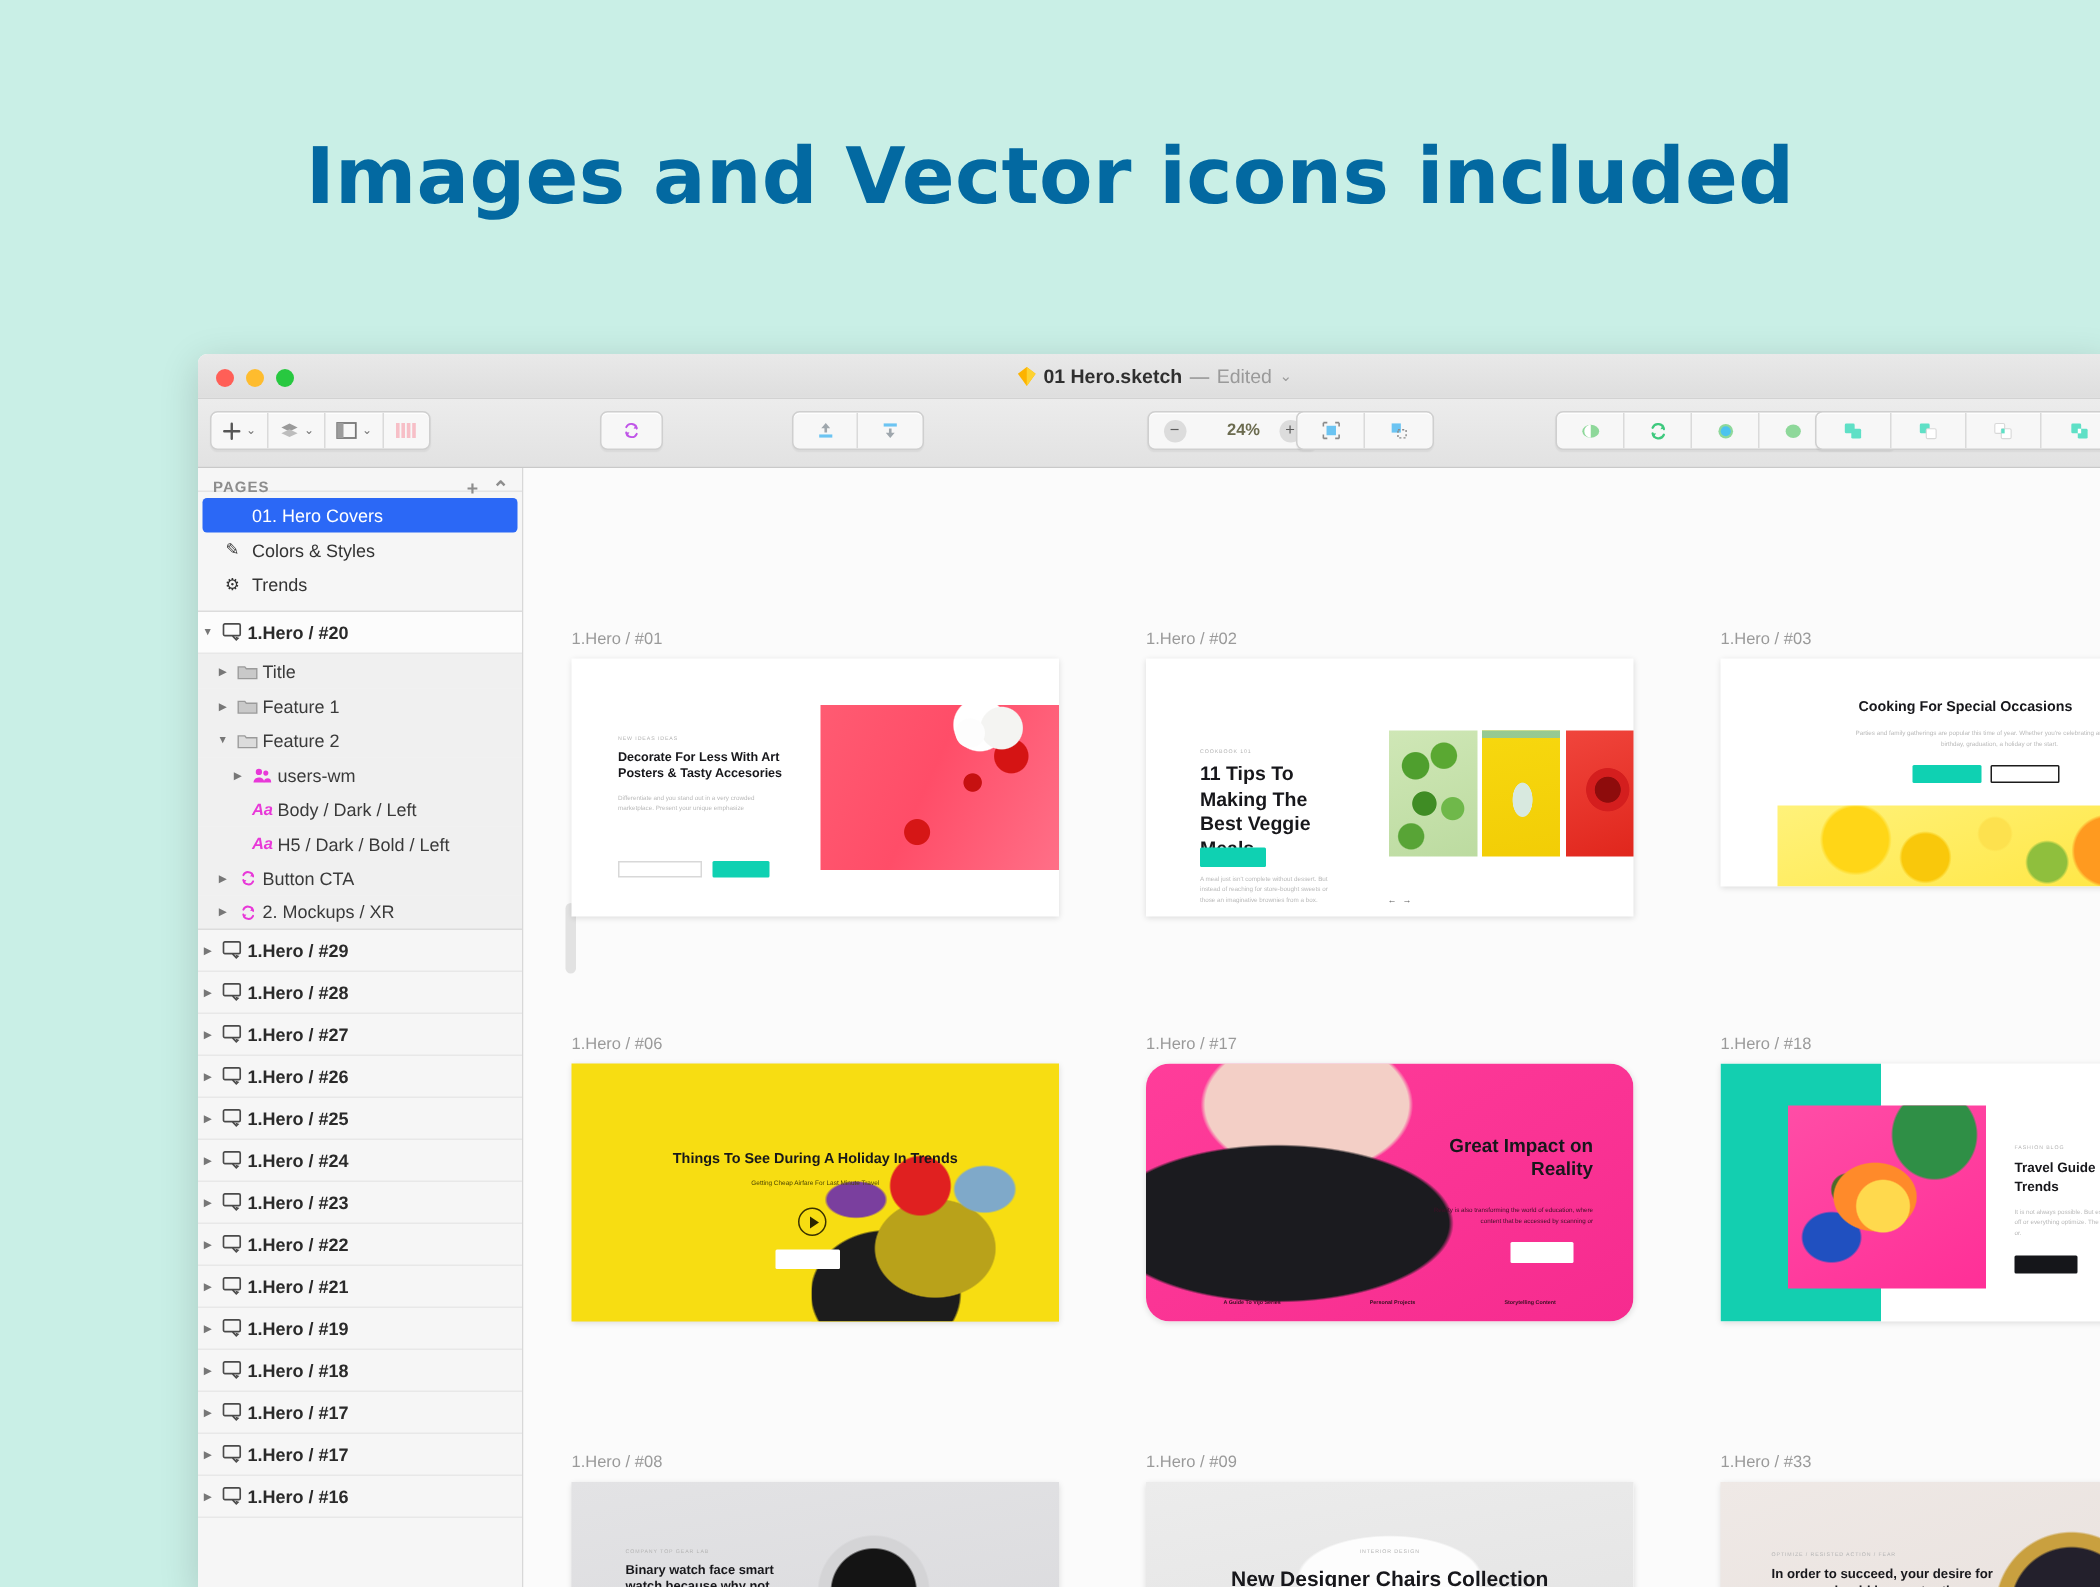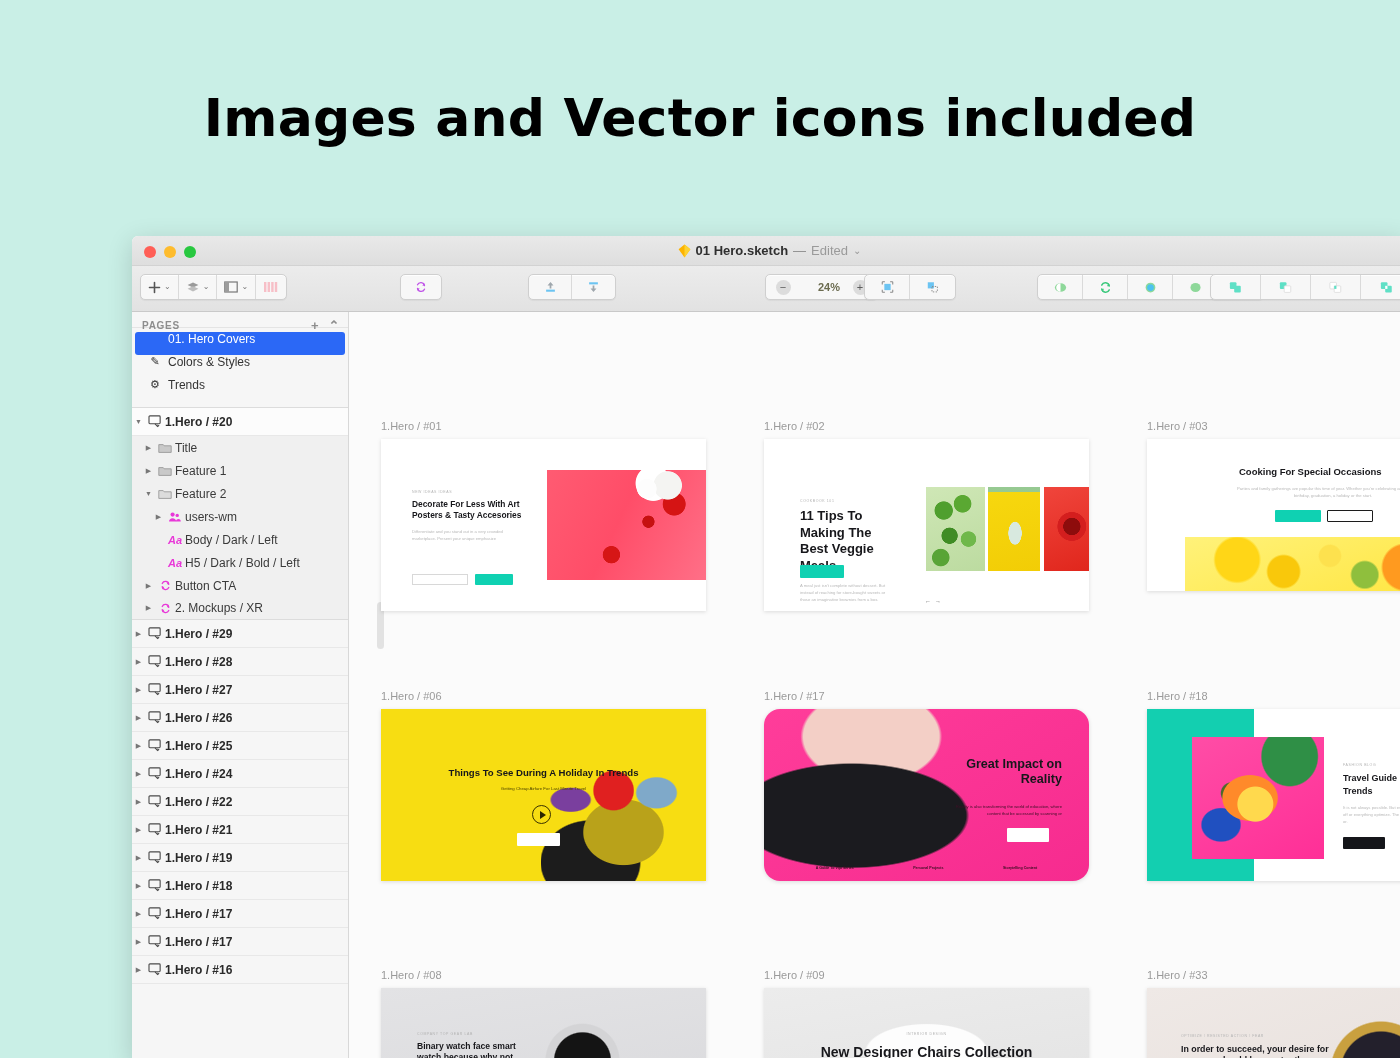--- a/index.html
+++ b/index.html
@@ -8,21 +8,21 @@
     width: 1400px; height: 1058px;
     overflow: hidden;
     font-family: "Liberation Sans", sans-serif;
   }
   body { background: #c9efe6; position: relative; }
 
   
   .promo-headline {
     position: absolute; top: 0; left: 0; width: 1400px; height: 236px;
     display: flex; align-items: center; justify-content: center;
-    color: #000000;
+    color: #0369a1;
     font-size: 52px;
     font-weight: bold;
     letter-spacing: 0.2px;
     font-family: "DejaVu Sans", sans-serif;
     user-select: none;
   }
 
   
   .app-window {
     position: absolute; left: 132px; top: 236px;
@@ -107,21 +107,21 @@
   .pages-head {
     height: 16px; display: flex; align-items: center;
     padding: 12px 8px 0 10px;
     font-size: 10px; letter-spacing: 0.7px; color: #8d8d8d; font-weight: bold;
     border-bottom: 1px solid #e4e4e4;
   }
   .pages-head .spacer { flex: 1; }
   .head-icon { color: #8d8d8d; font-size: 13px; margin-left: 9px; }
 
   .page-row {
-    height: 23px; display: flex; align-items: flex-start; gap: 6px;
+    height: 23px; display: flex; align-items: center; gap: 6px;
     padding-left: 16px; font-size: 12px; color: #333;
   }
   .page-row.selected { background: #2b68f6; color: #fff; border-radius: 3px; margin: 0 3px; padding-left: 13px; }
   .page-row .glyph { width: 14px; text-align: center; font-size: 11px; }
 
   .pages-sep { height: 1px; background: #dcdcdc; margin-top: 6px; }
 
   .layers { font-size: 12px; color: #2a2a2a; }
   .layer-row {
     height: 28px; display: flex; align-items: center;
@@ -620,20 +620,31 @@
             <div class="layer-row">
               <span class="disc closed"></span>
               <span class="l-icon">
                 <svg width="15" height="13" viewBox="0 0 16 14">
                   <rect x="1" y="1" width="12" height="8.4" rx="1" fill="none" stroke="#4a4a4a" stroke-width="1.2"></rect>
                   <path d="M7.5 9.6 10.6 12.8" stroke="#4a4a4a" stroke-width="1.2"></path>
                   <path d="M10.6 12.8 9.6 10.1 12.4 11.2Z" fill="#4a4a4a"></path>
                 </svg>
               </span>
               <span class="l-label">1.Hero / #24</span>
+            </div>
+            <div class="layer-row">
+              <span class="disc closed"></span>
+              <span class="l-icon">
+                <svg width="15" height="13" viewBox="0 0 16 14">
+                  <rect x="1" y="1" width="12" height="8.4" rx="1" fill="none" stroke="#4a4a4a" stroke-width="1.2"></rect>
+                  <path d="M7.5 9.6 10.6 12.8" stroke="#4a4a4a" stroke-width="1.2"></path>
+                  <path d="M10.6 12.8 9.6 10.1 12.4 11.2Z" fill="#4a4a4a"></path>
+                </svg>
+              </span>
+              <span class="l-label">1.Hero / #23</span>
             </div>
             <div class="layer-row">
               <span class="disc closed"></span>
               <span class="l-icon">
                 <svg width="15" height="13" viewBox="0 0 16 14">
                   <rect x="1" y="1" width="12" height="8.4" rx="1" fill="none" stroke="#4a4a4a" stroke-width="1.2"></rect>
                   <path d="M7.5 9.6 10.6 12.8" stroke="#4a4a4a" stroke-width="1.2"></path>
                   <path d="M10.6 12.8 9.6 10.1 12.4 11.2Z" fill="#4a4a4a"></path>
                 </svg>
               </span>

